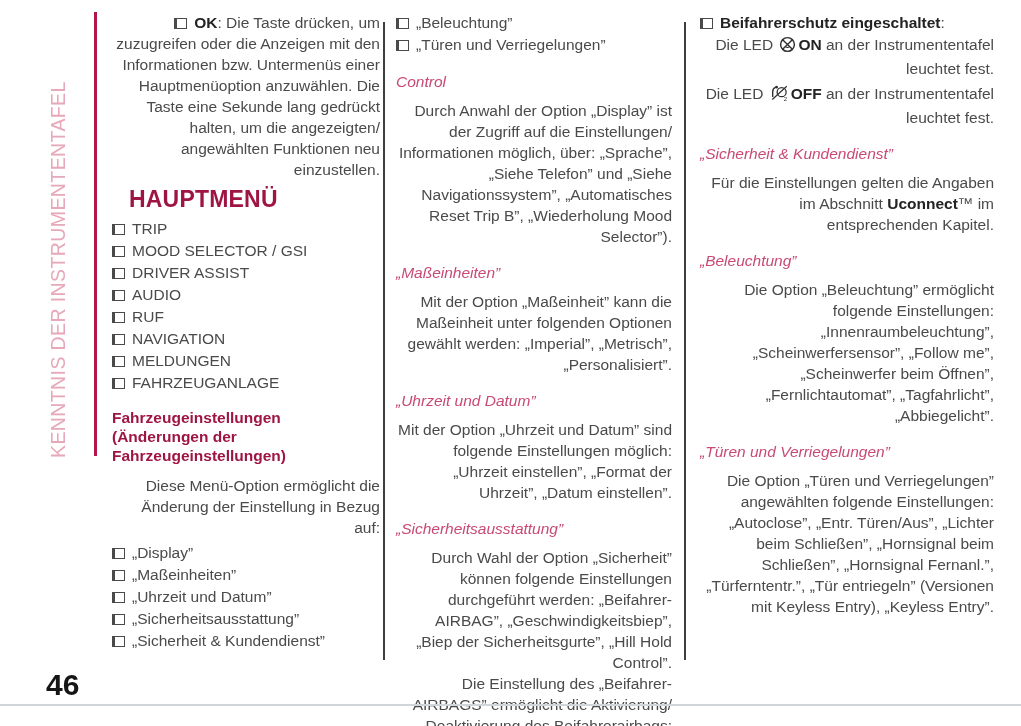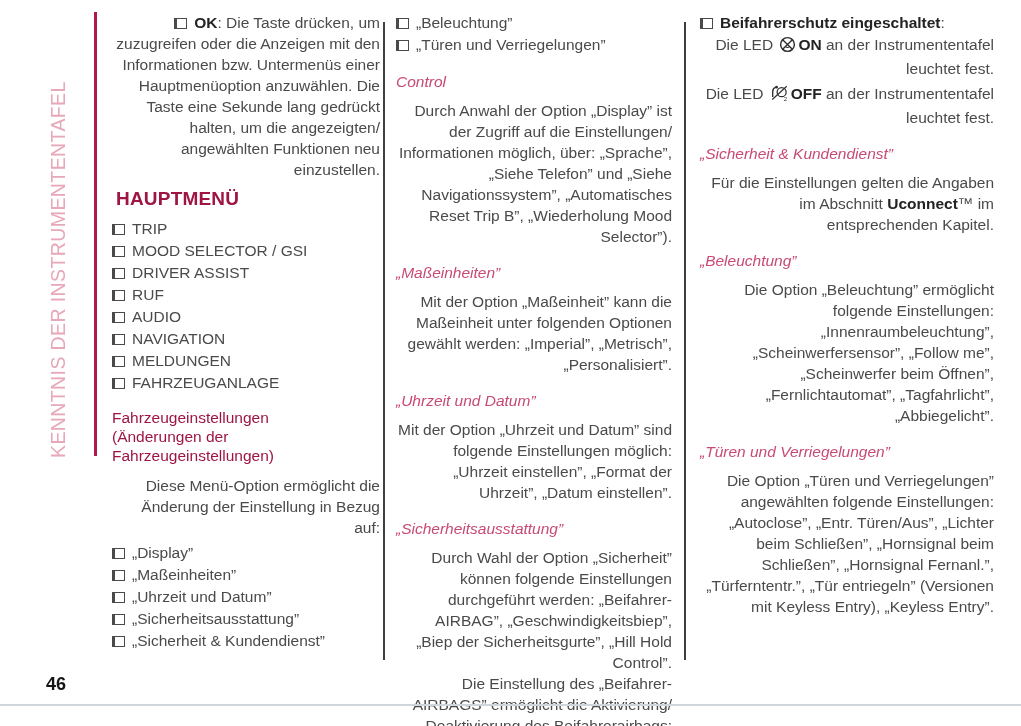--- a/index.html
+++ b/index.html
@@ -12,39 +12,39 @@
   .sidebar-title{
     position:absolute;left:48px;top:12px;height:446px;width:42px;
     writing-mode:vertical-rl;transform:rotate(180deg);
     font-size:19.5px;letter-spacing:.4px;color:var(--sidebar-text,#e7a8ba);
     white-space:nowrap;
   }
   .sidebar-rule{position:absolute;left:94px;top:12px;width:3px;height:444px;background:var(--rule,#b3164a);}
   .divider{position:absolute;top:22px;width:1.5px;height:638px;background:var(--divider,#3f3f3f);}
   .divider-1{left:383px;} .divider-2{left:684px;}
   .footer-rule{position:absolute;left:0;top:704px;width:1021px;height:2px;background:var(--footer-rule,#cfd5d9);}
-  .page-number{position:absolute;left:46px;top:674px;font-size:18px;font-weight:bold;color:#151515;}
+  .page-number{position:absolute;left:46px;top:674px;font-size:30px;font-weight:bold;color:#151515;}
   
   .col{position:absolute;top:12px;}
   .col1{left:112px;width:268px;}
   .col2{left:396px;width:276px;}
   .col3{left:700px;width:294px;}
   p{margin:0 0 4px 0;text-align:right;}
   .box{
     display:inline-block;width:9px;height:9px;border:1.6px solid #4a4a4a;border-left-width:3px;
     margin-right:7px;position:relative;top:0.5px;flex:0 0 auto;
   }
   .li{display:flex;align-items:baseline;min-height:22px;line-height:22px;}
   .li .box{top:1px;}
   .h-main{
-    color:var(--heading,#9e1543);font-size:19px;font-weight:800;letter-spacing:.2px;
-    margin:8px 0 8px 4px;line-height:22px;
+    color:var(--heading,#9e1543);font-size:23px;font-weight:800;letter-spacing:.2px;
+    margin:8px 0 8px 17px;line-height:22px;
   }
   .h-sub{
-    color:var(--heading,#9e1543);font-size:15.5px;font-weight:normal;line-height:19px;
+    color:var(--heading,#9e1543);font-size:15.5px;font-weight:bold;line-height:19px;
     margin:14px 0 10px 0;width:205px;
   }
   .h-ital{
     color:var(--subheading,#c84a73);font-style:italic;font-size:15.5px;font-weight:normal;
     margin:16px 0 8px 0;line-height:20px;
   }
   .bold-dark{font-weight:bold;color:#232323;}
   .icon-inline{display:inline-block;vertical-align:-3px;margin:0 2px;}
 </style>
 </head>
@@ -71,25 +71,25 @@
     <div class="li">
         <span class="box"></span>
         <span>MOOD SELECTOR / GSI</span>
       </div>
     <div class="li">
         <span class="box"></span>
         <span>DRIVER ASSIST</span>
       </div>
     <div class="li">
         <span class="box"></span>
-        <span>RUF</span>
+        <span>AUDIO</span>
       </div>
     <div class="li">
         <span class="box"></span>
-        <span>AUDIO</span>
+        <span>RUF</span>
       </div>
     <div class="li">
         <span class="box"></span>
         <span>NAVIGATION</span>
       </div>
     <div class="li">
         <span class="box"></span>
         <span>MELDUNGEN</span>
       </div>
     <div class="li">

